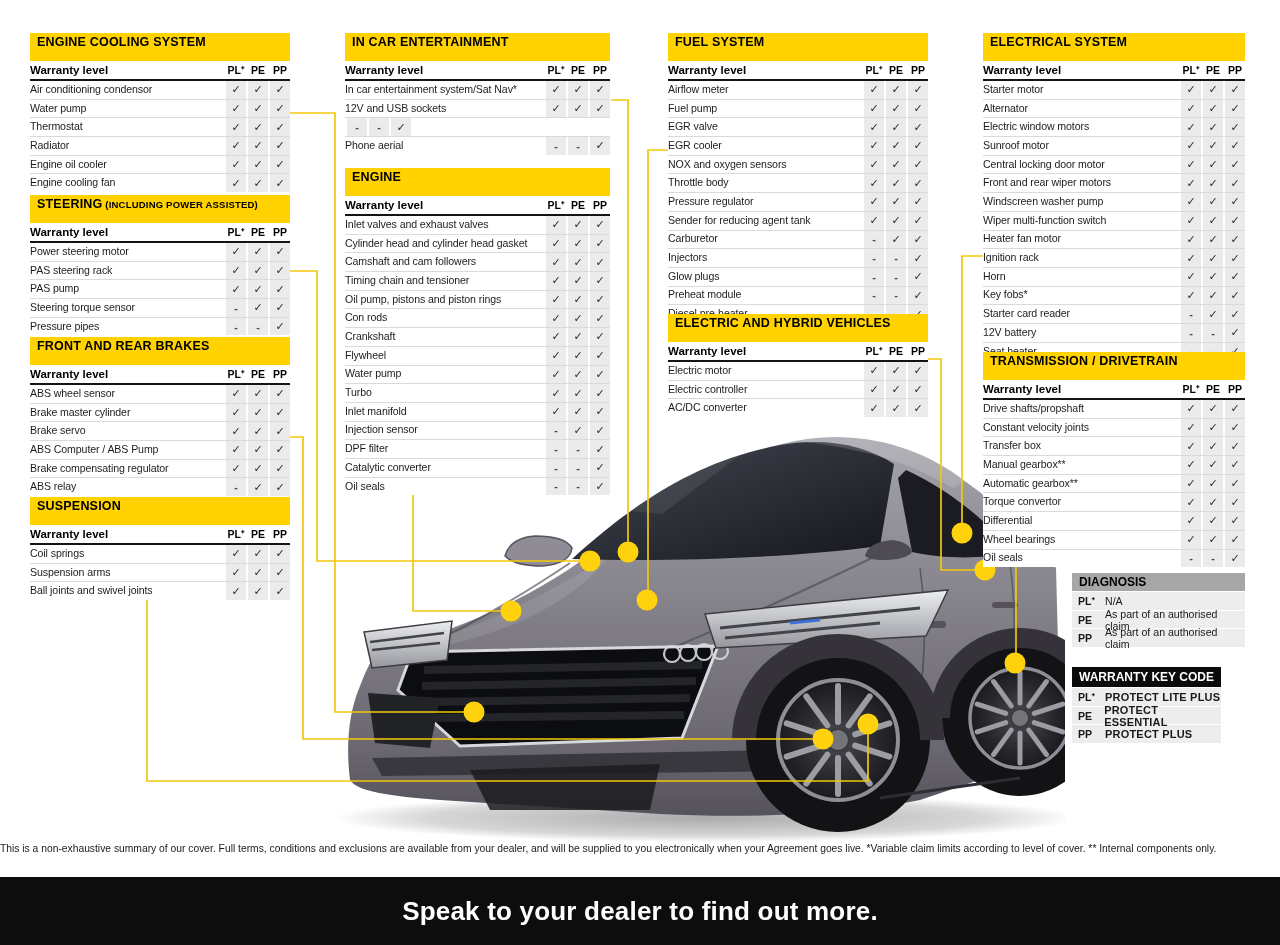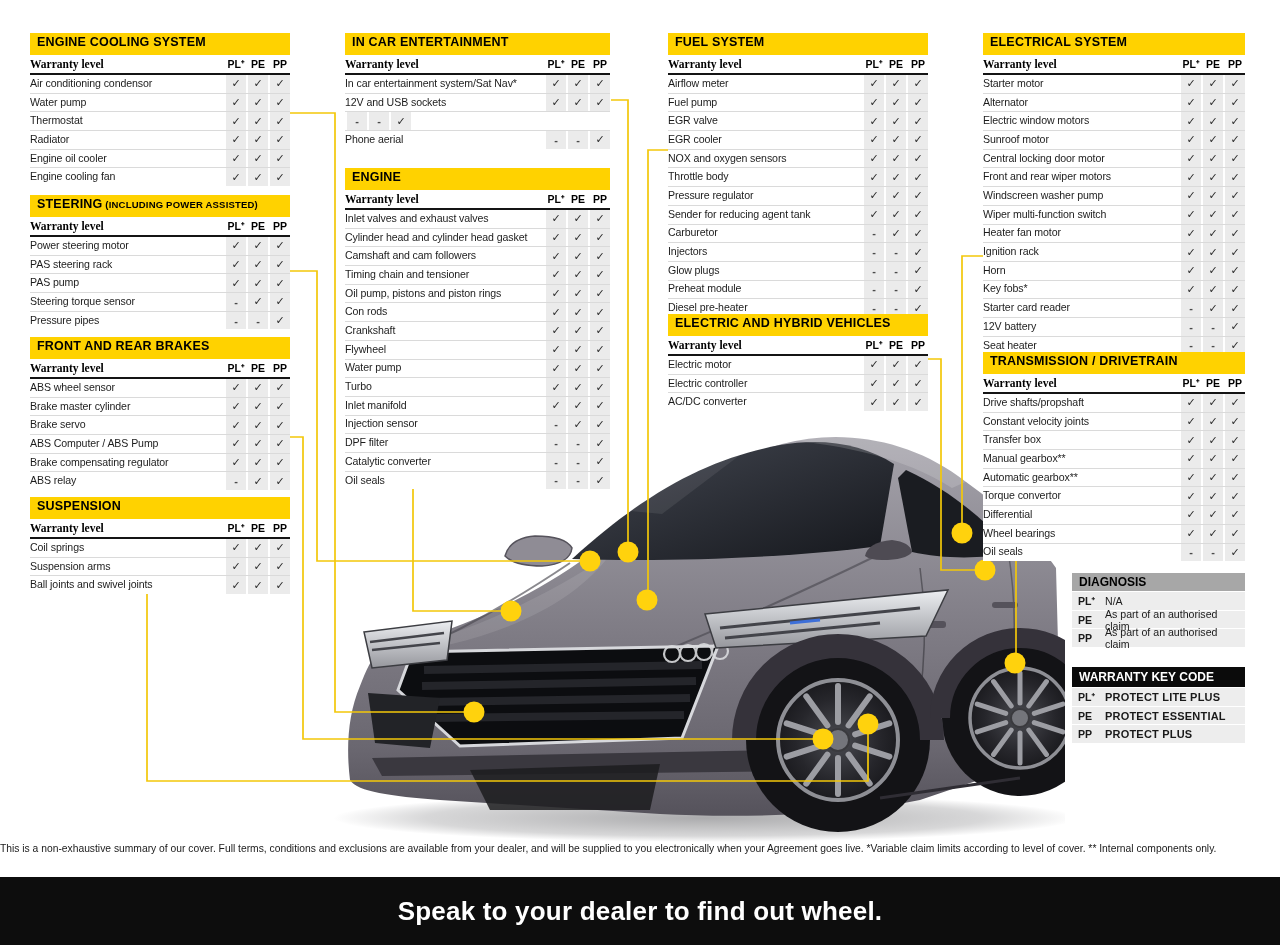--- a/index.html
+++ b/index.html
@@ -1,25 +1,25 @@
 <!DOCTYPE html>
 <html><head>
 <meta charset="utf-8">
 <style>
   html,body{margin:0;padding:0;background:#fff;}
   .canvas{position:relative;width:1280px;height:945px;background:#ffffff;
           font-family:"Liberation Sans",sans-serif;overflow:hidden;}
 
   
   .ctable{position:absolute;background:#fff;z-index:3;}
-  .ct-title{background:#ffd200;height:22px;line-height:18px;padding-left:7px;
+  .ct-title{background:#ffd200;height:28px;line-height:18px;padding-left:7px;
             font-weight:bold;font-size:12.5px;color:#000;letter-spacing:.2px;white-space:nowrap;}
   .ct-title .suffix{font-size:9.5px;font-weight:bold;text-align:right;}
   .ct-head{display:flex;align-items:center;height:18px;border-bottom:2px solid #141414;}
-  .ct-head .lbl{flex:1;font-weight:bold;font-size:11.5px;color:#000;font-family:Liberation Serif, serif;}
+  .ct-head .lbl{flex:1;font-weight:bold;font-size:11.5px;color:#000;}
   .col-h{width:20px;margin-left:2px;text-align:center;font-weight:bold;font-size:10.5px;color:#000;}
   .rows{display:block;}
   .ct-row{display:flex;align-items:stretch;min-height:17.7px;}
   .rows .ct-row + .ct-row{border-top:1px solid #dadada;}
   .ct-row .lbl{flex:1;display:flex;align-items:center;font-size:10.6px;color:#1c1c1c;
                line-height:1.12;padding:2px 2px 2px 0;letter-spacing:-.1px;}
   .mark{width:20px;margin-left:2px;background:#ebebeb;display:flex;align-items:center;
         justify-content:center;font-size:11px;color:#2a2a2a;}
   .mark.no{color:#4a4a4a;font-weight:bold;}
 
@@ -786,34 +786,34 @@
       </div>
       <div class="lg-row">
         <span class="lg-code">PE</span>
         <span class="lg-text">As part of an authorised claim</span>
       </div>
       <div class="lg-row">
         <span class="lg-code">PP</span>
         <span class="lg-text">As part of an authorised claim</span>
       </div>
     </aside>
-  <aside class="legend keycode" style="left:1072px;top:667px;width:173px">
+  <aside class="legend keycode" style="left:1072px;top:667px;width:149px">
       <div class="lg-title black">WARRANTY KEY CODE</div>
       <div class="lg-row">
         <span class="lg-code">PL⁺</span>
         <span class="lg-text">PROTECT LITE PLUS</span>
       </div>
       <div class="lg-row">
         <span class="lg-code">PE</span>
         <span class="lg-text">PROTECT ESSENTIAL</span>
       </div>
       <div class="lg-row">
         <span class="lg-code">PP</span>
         <span class="lg-text">PROTECT PLUS</span>
       </div>
     </aside>
 
   <p class="disclaimer">This is a non-exhaustive summary of our cover. Full terms, conditions and exclusions are available from your dealer, and will be supplied to you electronically when your Agreement goes live. *Variable claim limits according to level of cover. ** Internal components only.</p>
   <div class="cta-bar">
-    <span>Speak to your dealer to find out wheel.</span>
+    <span>Speak to your dealer to find out more.</span>
   </div>
 
 </div>
 
 </body></html>

